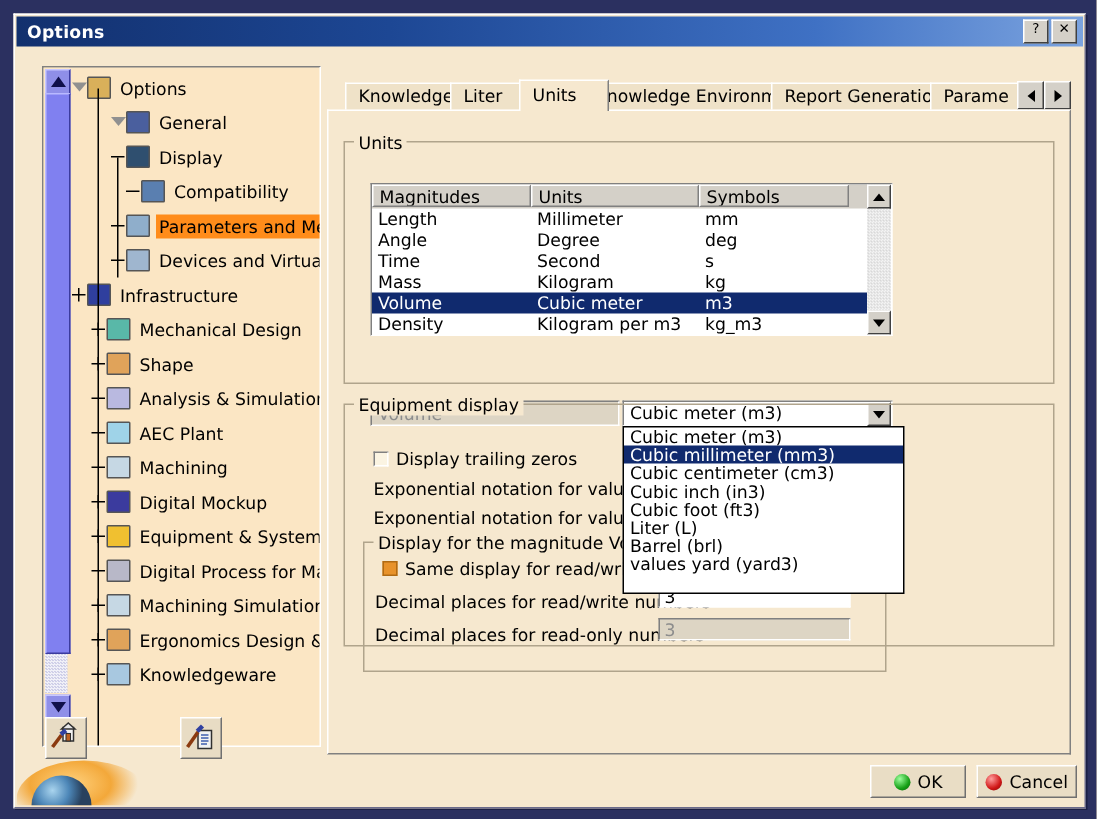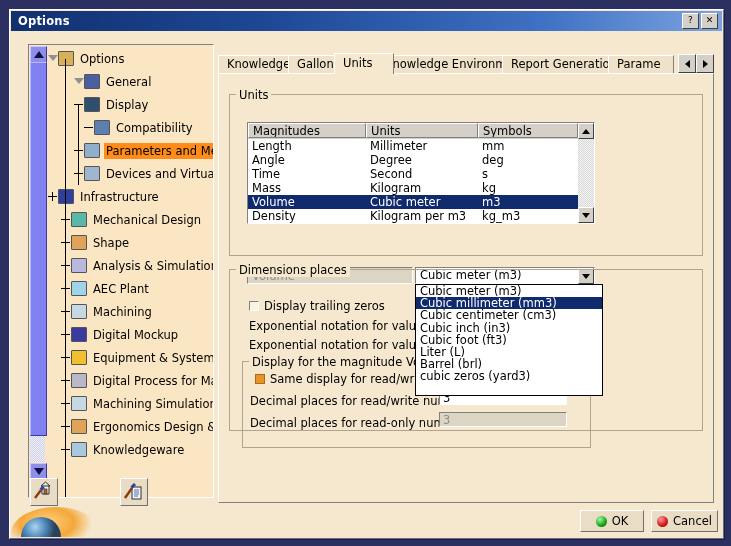--- a/index.html
+++ b/index.html
@@ -86,21 +86,21 @@
     border:1px solid #fff;border-right-color:#707070;border-bottom-color:#707070;
     cursor:pointer;overflow:hidden;
   }
 
   
   .right{position:absolute;left:208px;top:43px;width:496px;height:450px;}
   .tabstrip{position:relative;height:20px;}
   .tab{
     position:absolute;top:2px;height:18px;line-height:17px;padding:0 8px;
     background:#efe2c8;font-size:11.5px;white-space:nowrap;cursor:pointer;
-    border:1px solid #fff;border-bottom:none;border-right-color:#808080;
+    border:1px solid #fff;border-bottom:none;border-right-color:#808080;margin-left:12px;
   }
   .tab.active{
     top:0;height:20px;line-height:19px;background:#f6e8cf;z-index:3;
     border-color:#fff;border-right-color:#808080;
   }
   .tabarrows{position:absolute;right:0;top:1px;display:flex;}
   .ta{
     width:16px;height:17px;background:#d4d0c8;
     border:1px solid #fff;border-right-color:#404040;border-bottom-color:#404040;
     display:flex;align-items:center;justify-content:center;cursor:pointer;
@@ -124,21 +124,21 @@
   }
   .thead{display:flex;height:16px;background:#d4d0c8;}
   .th{
     height:15px;line-height:15px;font-size:11.5px;padding-left:4px;
     background:#d4d0c8;border:1px solid #fff;border-right-color:#808080;border-bottom-color:#808080;
     box-sizing:border-box;overflow:hidden;white-space:nowrap;cursor:pointer;
   }
   .trow{display:flex;height:14px;line-height:14px;font-size:11.5px;cursor:pointer;}
   .trow.sel{background:#102a6e;color:#fff;}
   .td{padding-left:4px;box-sizing:border-box;overflow:hidden;white-space:nowrap;}
-  .c1{width:118px;}.c2{width:112px;}.c3{width:100px;}
+  .c1{width:106px;}.c2{width:112px;}.c3{width:100px;}
   .tbl-sb{position:absolute;right:0;top:0;width:16px;height:100px;background:repeating-conic-gradient(#d8d8d8 0% 25%, #f4f4f4 0% 50%) 0 0/2px 2px;}
   .vbtn{
     width:16px;height:16px;background:#d4d0c8;
     border:1px solid #fff;border-right-color:#404040;border-bottom-color:#404040;
     display:flex;align-items:center;justify-content:center;box-sizing:border-box;cursor:pointer;
   }
   .tri-dn-s{width:0;height:0;border-left:4px solid transparent;border-right:4px solid transparent;border-top:5px solid #000;}
   .tri-up-s{width:0;height:0;border-left:4px solid transparent;border-right:4px solid transparent;border-bottom:5px solid #000;}
 
   .magname{
@@ -325,21 +325,21 @@
         <path d="M13 11 H18 M13 13 H18 M13 15 H18 M13 17 H17" stroke="#4060b0" stroke-width="0.9"></path>
         <path d="M4 19 L11 9" stroke="#8b3a10" stroke-width="2.4"></path>
         <path d="M10.5 8.5 L14 5" stroke="#3040a0" stroke-width="3"></path>
       </svg>
     </div>
   </div>
 
   <div class="right">
     <div class="tabstrip" id="tabstrip">
       <div class="tab" style="left: 0px; width: 70px;">Knowledge</div>
-        <div class="tab" style="left: 70px; width: 46px;">Gallon</div>
+        <div class="tab" style="left: 70px; width: 46px;">Liter</div>
         <div class="tab active" style="left: 116px; width: 42px;">Units</div>
         <div class="tab" style="left: 158px; width: 126px;">Knowledge Environment</div>
         <div class="tab" style="left: 284px; width: 106px;">Report Generation</div>
         <div class="tab" style="left: 390px; width: 48px;">Parame</div>
         <div class="tabarrows">
         <div class="ta">
             <div class="tri-l"></div>
           </div>
         <div class="ta">
             <div class="tri-r"></div>
@@ -404,21 +404,21 @@
       <div class="magname">Volume</div>
 
       <div class="unitcombo">
         <div class="val">Cubic meter (m3)</div>
         <div class="vbtn arrow">
             <div class="tri-dn-s"></div>
           </div>
       </div>
 
       <div class="grp" style="left:10px;top:195px;width:472px;height:160px;">
-        <div class="grp-title">Dimensions places</div>
+        <div class="grp-title">Equipment display</div>
       </div>
 
       <div class="lrow" style="left:30px;top:225px;">
         <span class="chk"></span><span>Display trailing zeros</span>
       </div>
       <div class="lrow" style="left:30px;top:245px;">Exponential notation for values gre</div>
       <div class="lrow" style="left:30px;top:264px;">Exponential notation for values low</div>
 
       <div class="grp" style="left:23px;top:287px;width:347px;height:85px;">
         <div class="grp-title">Display for the magnitude Volum</div>
@@ -435,21 +435,21 @@
       <div class="txtin dis" style="left:220px;top:338px;width:128px;">3</div>
 
       <div class="ddlist" id="ddlist">
           <div class="ddopt">Cubic meter (m3)</div>
           <div class="ddopt sel">Cubic millimeter (mm3)</div>
           <div class="ddopt">Cubic centimeter (cm3)</div>
           <div class="ddopt">Cubic inch (in3)</div>
           <div class="ddopt">Cubic foot (ft3)</div>
           <div class="ddopt">Liter (L)</div>
           <div class="ddopt">Barrel (brl)</div>
-          <div class="ddopt">cubic zeros (yard3)</div>
+          <div class="ddopt">values yard (yard3)</div>
         </div>
 
     </div>
   </div>
 
   <div class="okbtn" style="left:570px;top:500px;width:62px;">
     <span class="dot g"></span>
     <span>OK</span>
   </div>
   <div class="cancelbtn" style="left:641px;top:500px;width:65px;">

